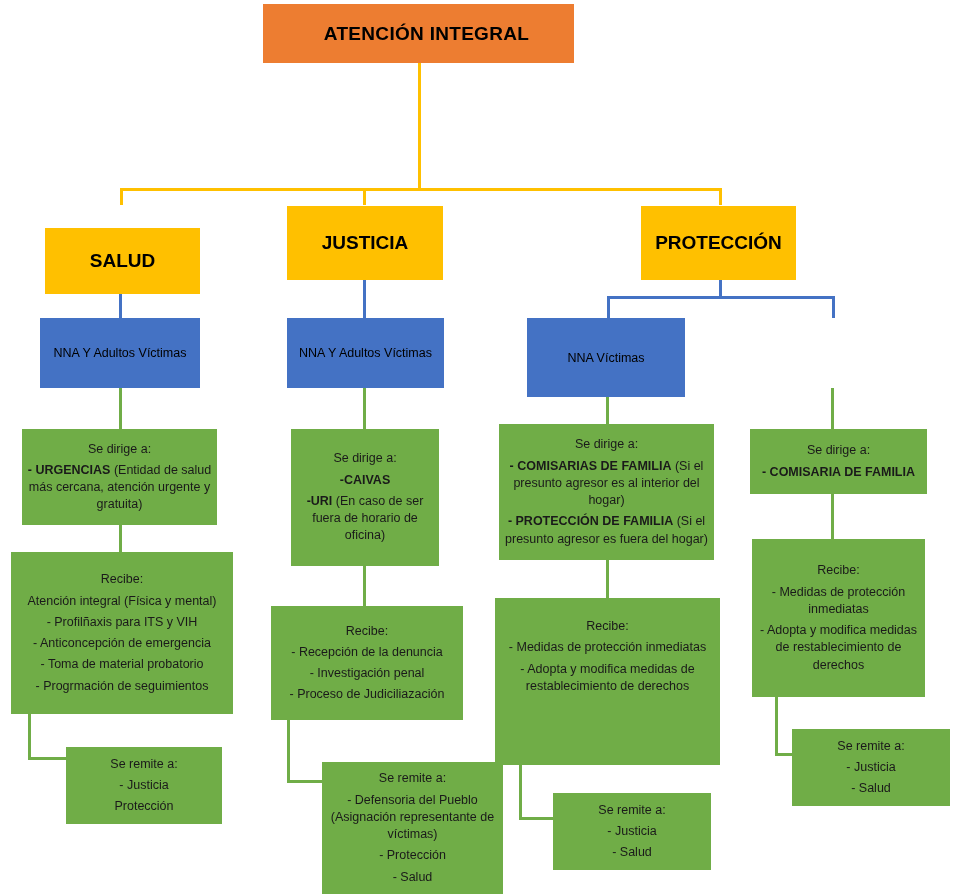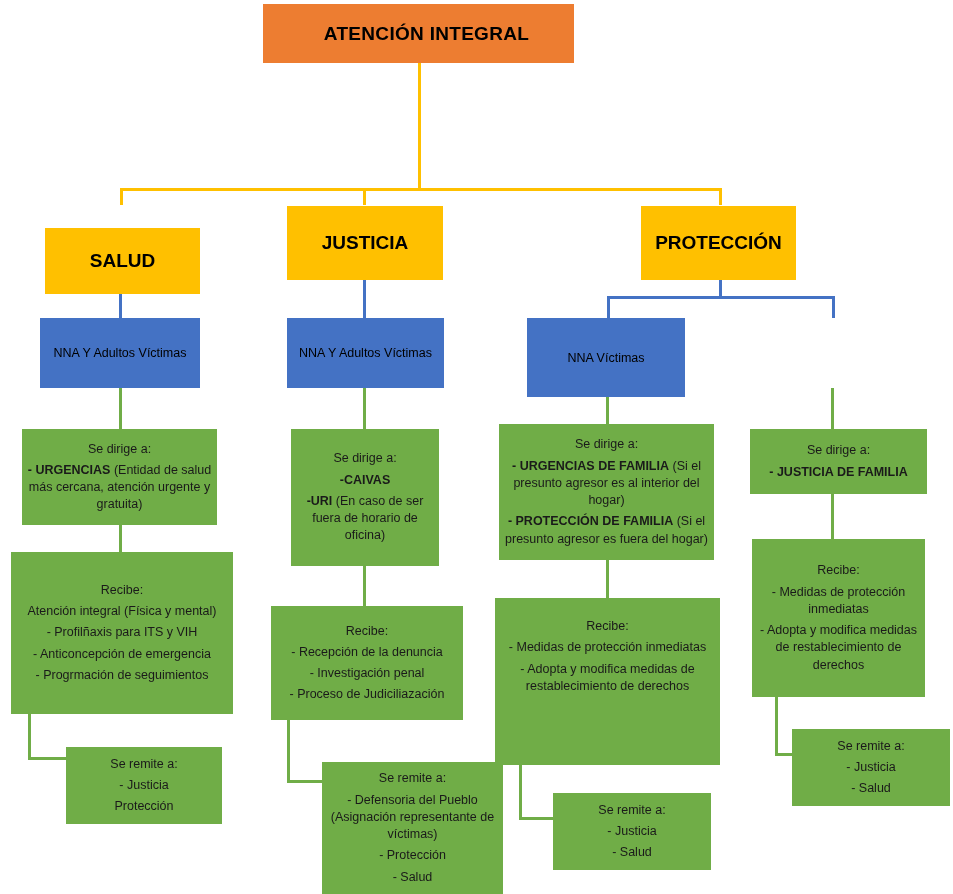--- a/index.html
+++ b/index.html
@@ -88,20 +88,21 @@
     <span class="line">Se dirige a:</span>
     <span class="line">
       <b>- URGENCIAS</b><span> (Entidad de salud más cercana, atención urgente y gratuita)</span>
     </span>
   </div>
   <div class="box green" style="left:11px;top:552px;width:222px;height:162px;">
     <span class="line">Recibe:</span>
     <span class="line">Atención integral (Física y mental)</span>
     <span class="line">- Profilñaxis para ITS y VIH</span>
     <span class="line">-  Anticoncepción de emergencia</span>
+    <span class="line">- Toma de material probatorio</span>
     <span class="line">- Progrmación de seguimientos</span>
   </div>
   <div class="box green" style="left:66px;top:747px;width:156px;height:77px;">
     <span class="line">Se remite a:</span>
     <span class="line">- Justicia</span>
     <span class="line">Protección</span>
   </div>
 
   <div class="box green" style="left:291px;top:429px;width:148px;height:137px;">
     <span class="line">Se dirige a:</span>
@@ -121,41 +122,41 @@
   <div class="box green" style="left:322px;top:762px;width:181px;height:132px;">
     <span class="line">Se remite a:</span>
     <span class="line">- Defensoria del Pueblo (Asignación representante de víctimas)</span>
     <span class="line">- Protección</span>
     <span class="line">- Salud</span>
   </div>
 
   <div class="box green" style="left:499px;top:424px;width:215px;height:136px;">
     <span class="line">Se dirige a:</span>
     <span class="line">
-      <b>- URGENCIAS DE FAMILIA</b><span> (Si el presunto agresor es al interior del hogar)</span>
+      <b>- COMISARIAS DE FAMILIA</b><span> (Si el presunto agresor es al interior del hogar)</span>
     </span>
     <span class="line">
       <b>- PROTECCIÓN DE FAMILIA</b><span> (Si el presunto agresor es fuera del hogar)</span>
     </span>
   </div>
   <div class="box green" style="left:495px;top:598px;width:225px;height:167px;justify-content:flex-start;padding-top:18px;">
     <span class="line">Recibe:</span>
     <span class="line">- Medidas de protección inmediatas</span>
     <span class="line">- Adopta y modifica medidas de restablecimiento de derechos</span>
   </div>
   <div class="box green" style="left:553px;top:793px;width:158px;height:77px;">
     <span class="line">Se remite a:</span>
     <span class="line">- Justicia</span>
     <span class="line">- Salud</span>
   </div>
 
   <div class="box green" style="left:750px;top:429px;width:177px;height:65px;">
     <span class="line">Se dirige a:</span>
     <span class="line">
-      <b>- JUSTICIA DE FAMILIA</b><span></span>
+      <b>- COMISARIA DE FAMILIA</b><span></span>
     </span>
   </div>
   <div class="box green" style="left:752px;top:539px;width:173px;height:158px;">
     <span class="line">Recibe:</span>
     <span class="line">- Medidas de protección inmediatas</span>
     <span class="line">- Adopta y modifica medidas de restablecimiento de derechos</span>
   </div>
   <div class="box green" style="left:792px;top:729px;width:158px;height:77px;">
     <span class="line">Se remite a:</span>
     <span class="line">- Justicia</span>

